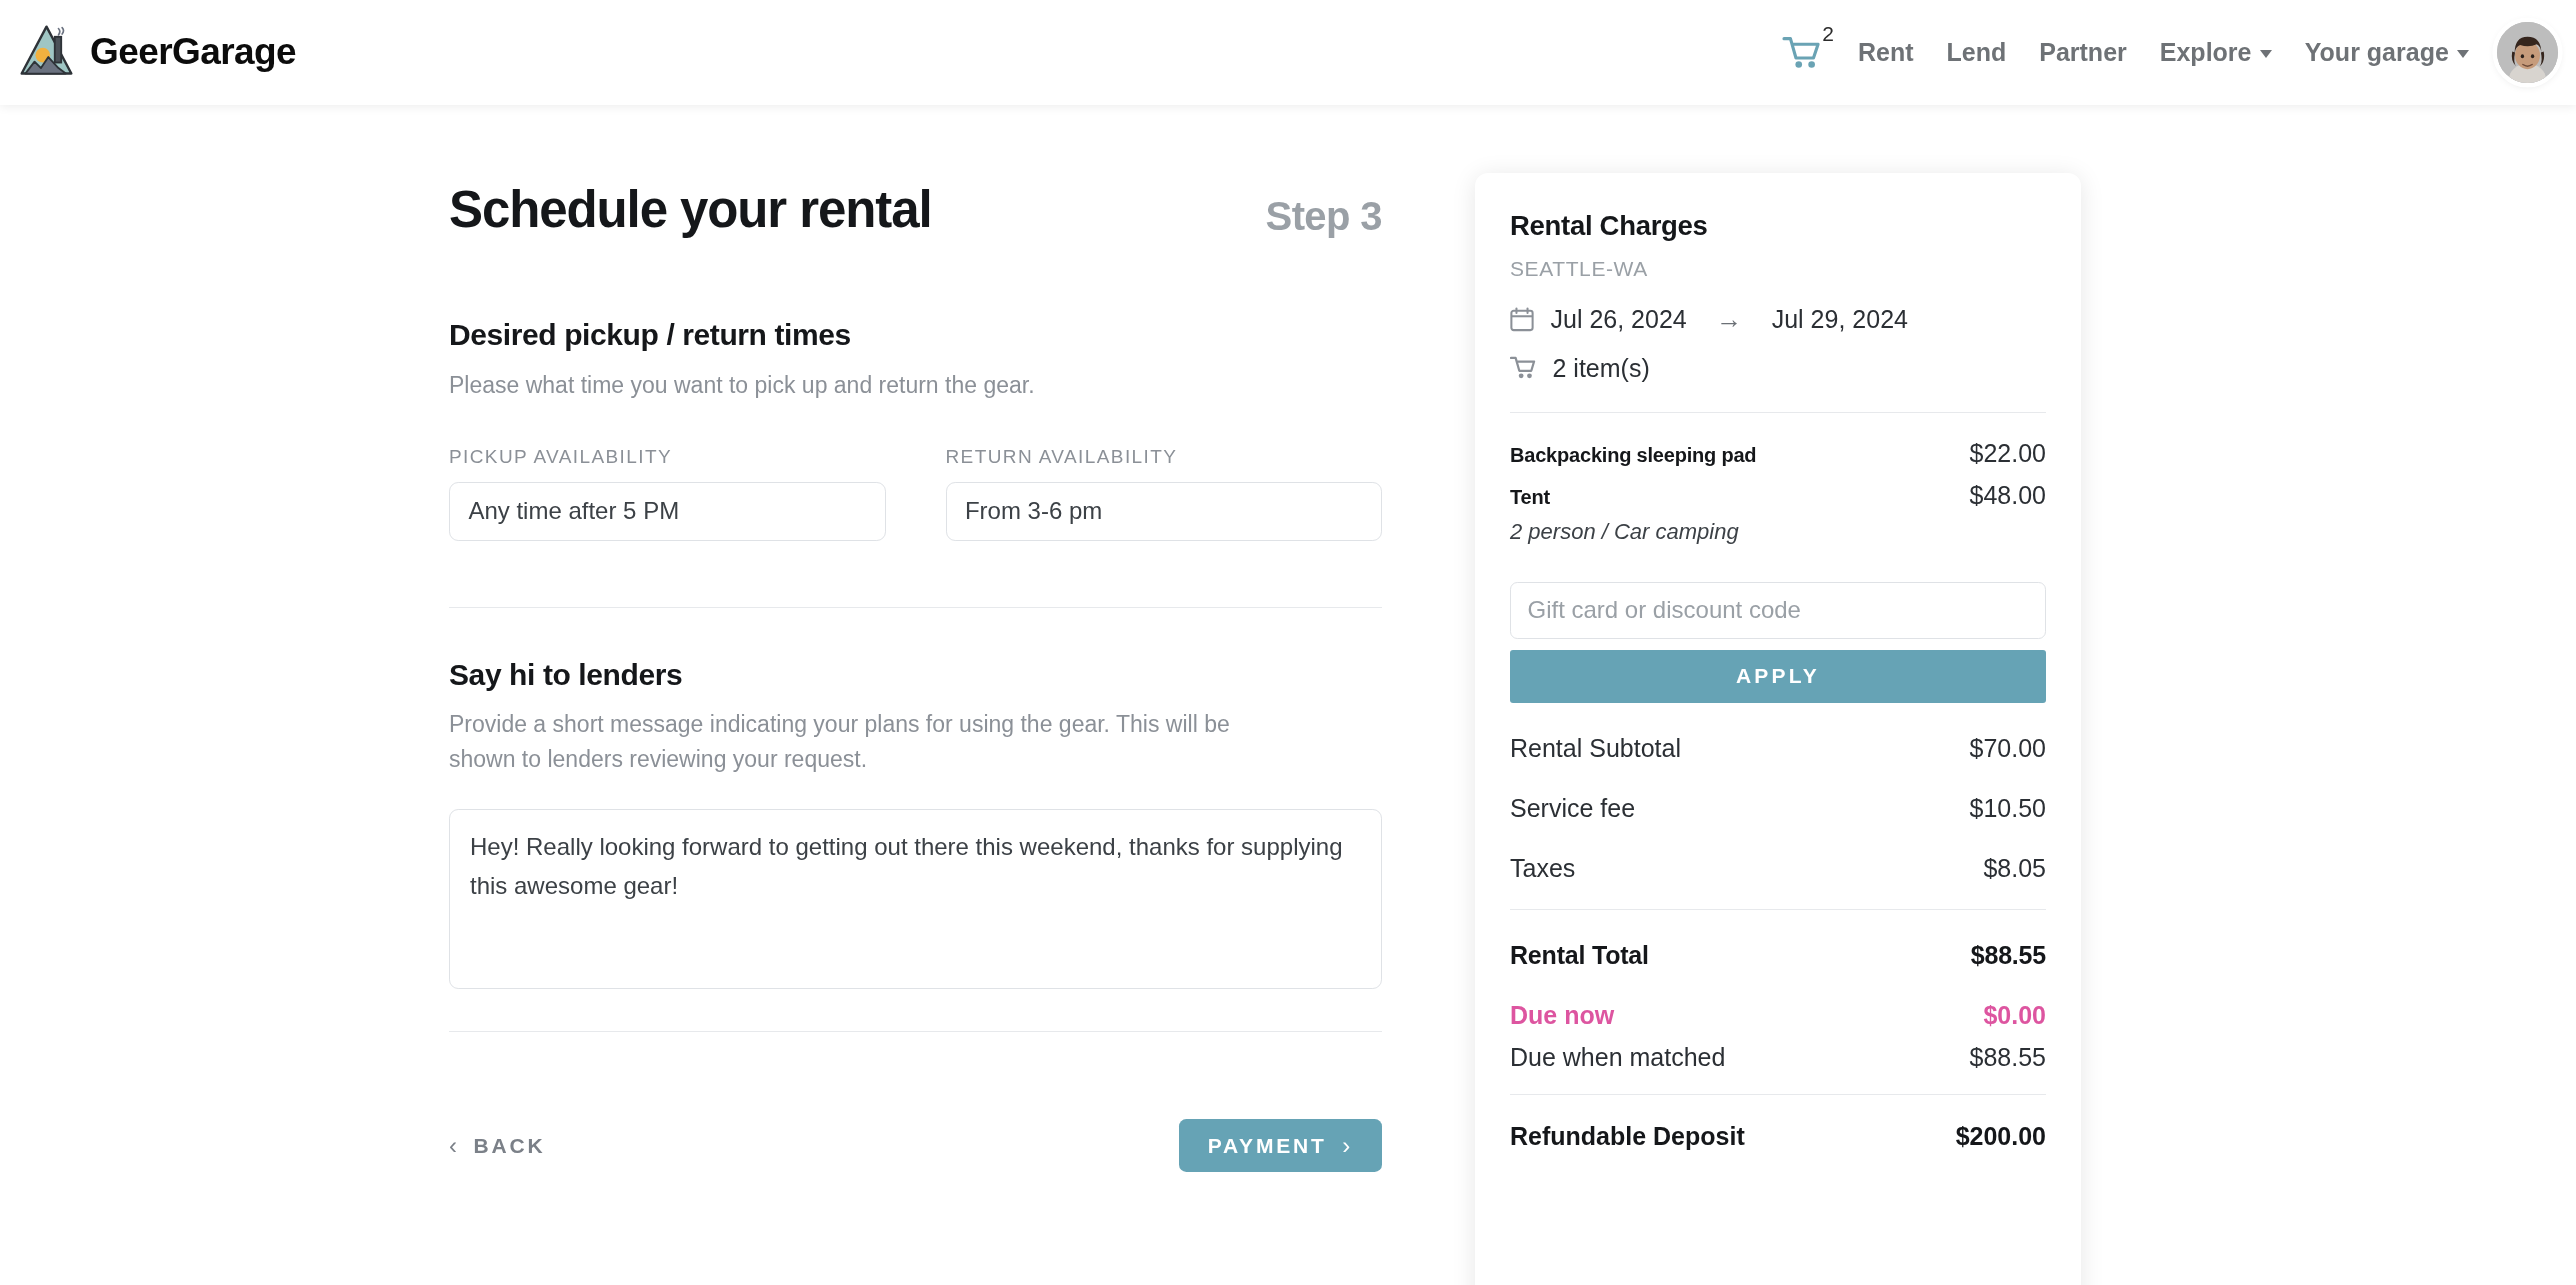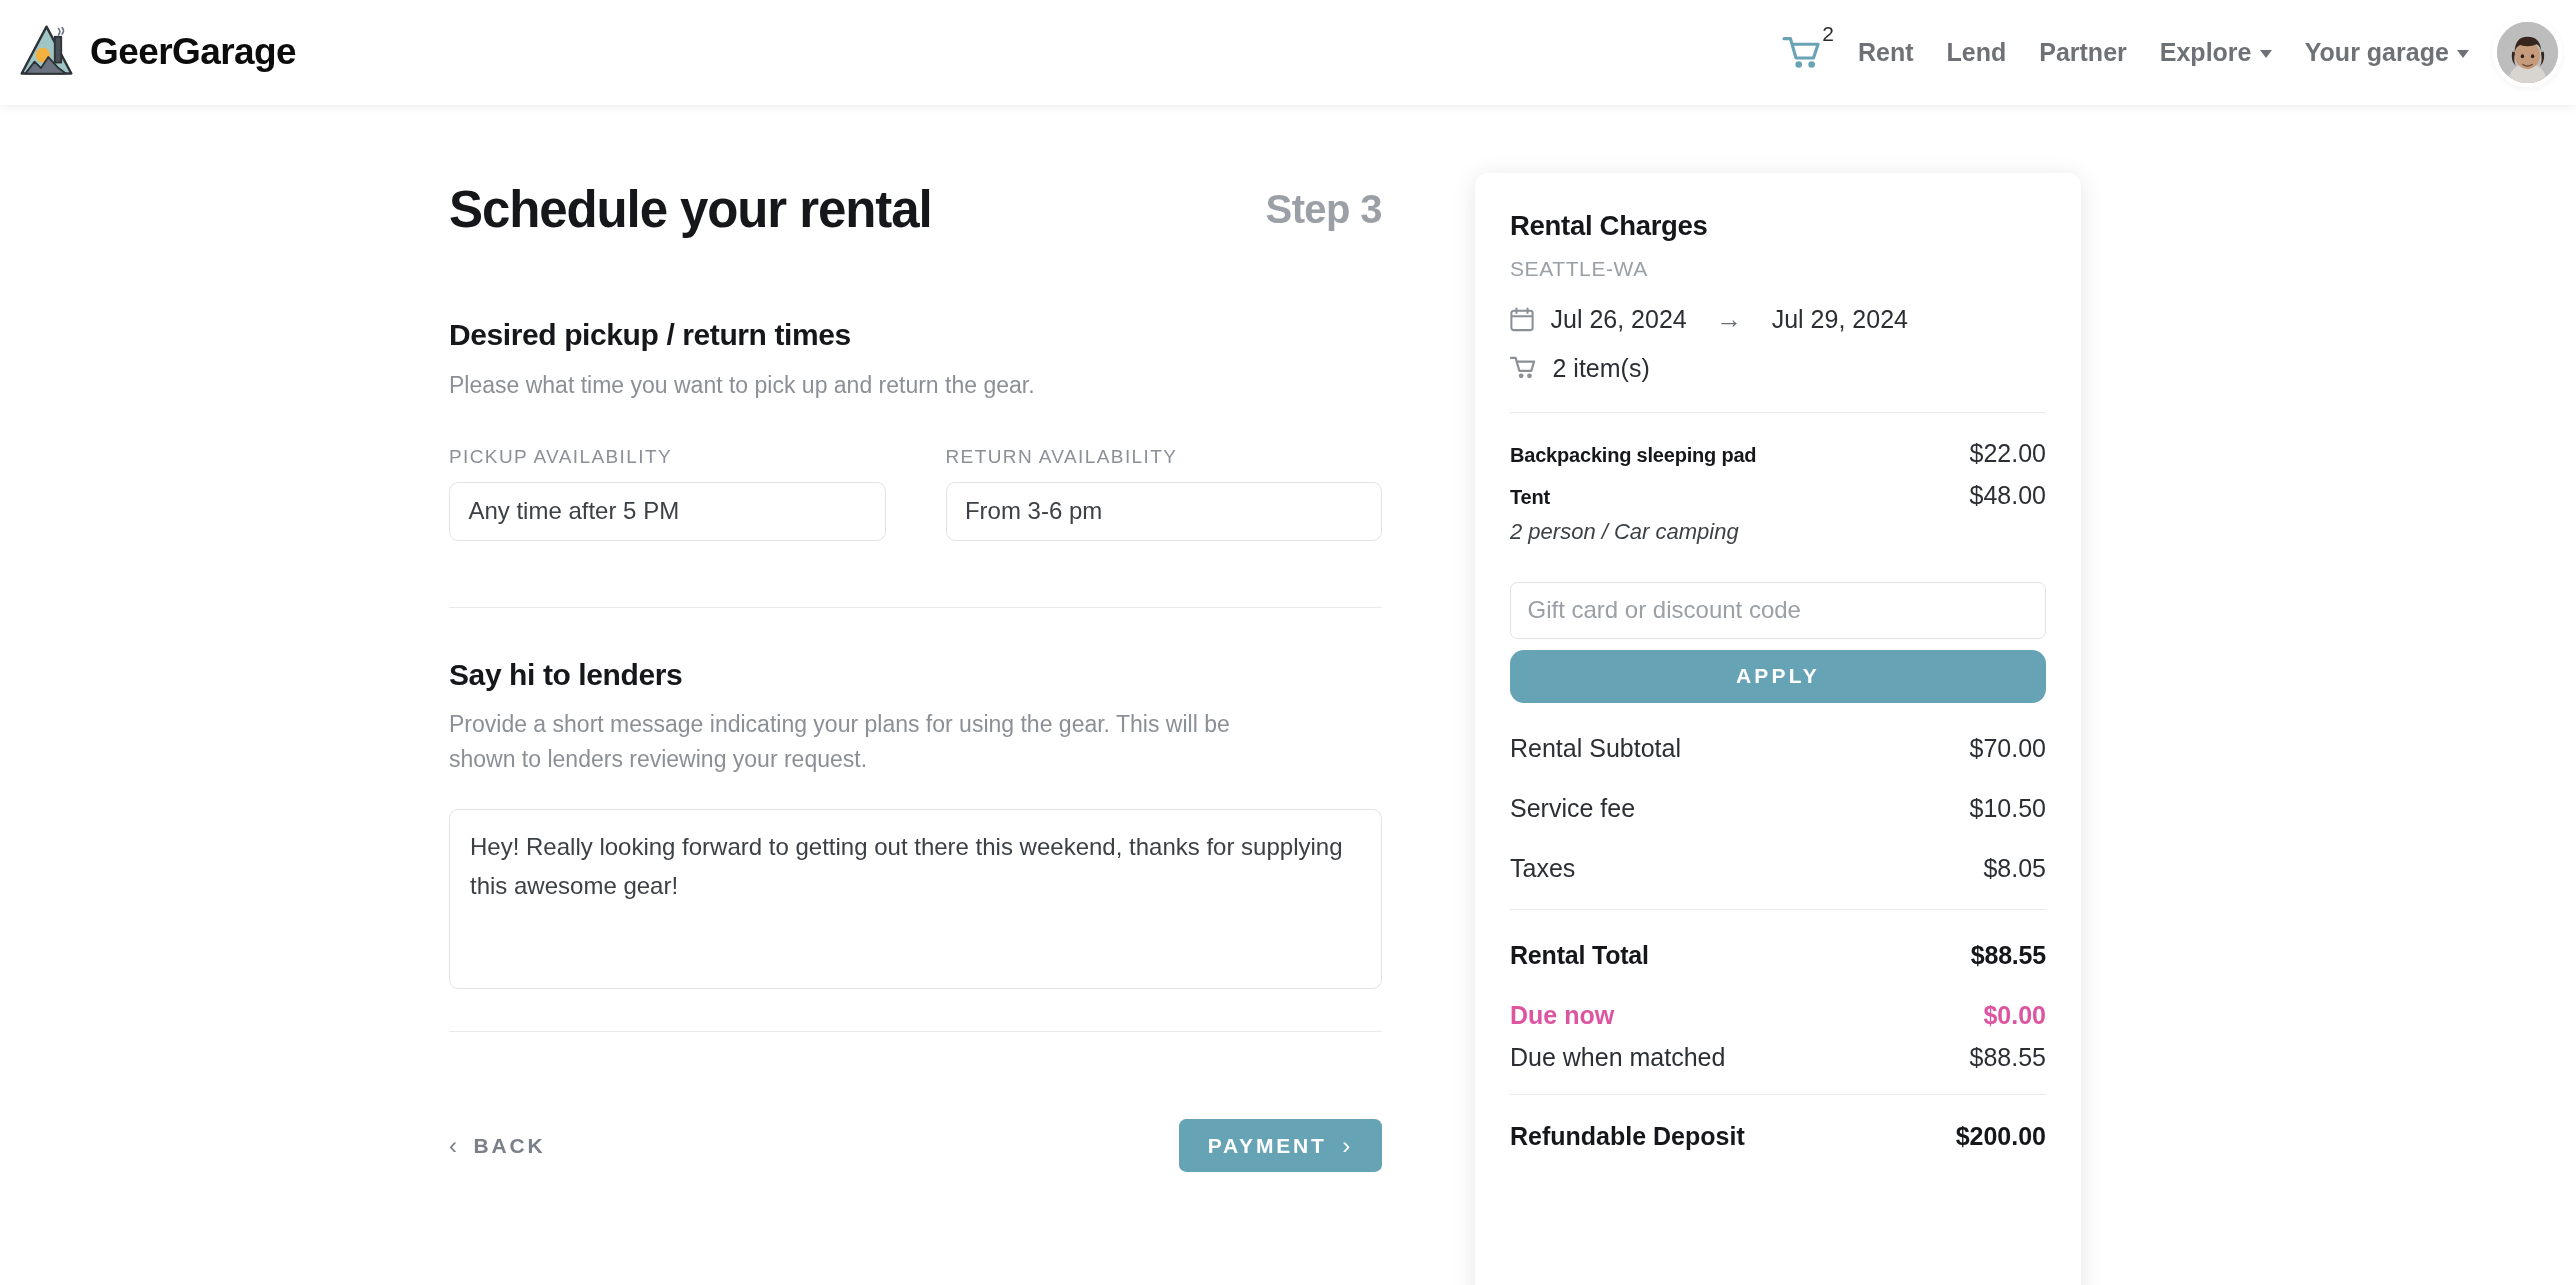--- a/index.html
+++ b/index.html
@@ -113,21 +113,21 @@
   }
   .eyebrow {
     font-size: 22px;
     font-weight: 800;
     letter-spacing: 2.8px;
     color: #7fb0bf;
     text-transform: uppercase;
   }
   .title-row {
     display: flex;
-    align-items: center;
+    align-items: flex-end;
     justify-content: space-between;
     margin-top: 13px;
   }
   .page-title {
     font-size: 51px;
     font-weight: 900;
     color: #15171a;
     letter-spacing: -1.1px;
   }
   .step-label {
@@ -324,21 +324,21 @@
     outline: none;
     background: #fff;
   }
   .promo-input::placeholder { color: #9aa0a6; }
   .apply-btn {
     margin-top: 11px;
     width: 100%;
     height: 53px;
     background: #66a3b5;
     border: none;
-    border-radius: 14px;
+    border-radius: 3px;
     color: #ffffff;
     font-size: 21px;
     font-weight: 800;
     letter-spacing: 3.2px;
     cursor: pointer;
     font-family: "Liberation Sans", sans-serif;
   }
 
   .total-row {
     display: flex;

